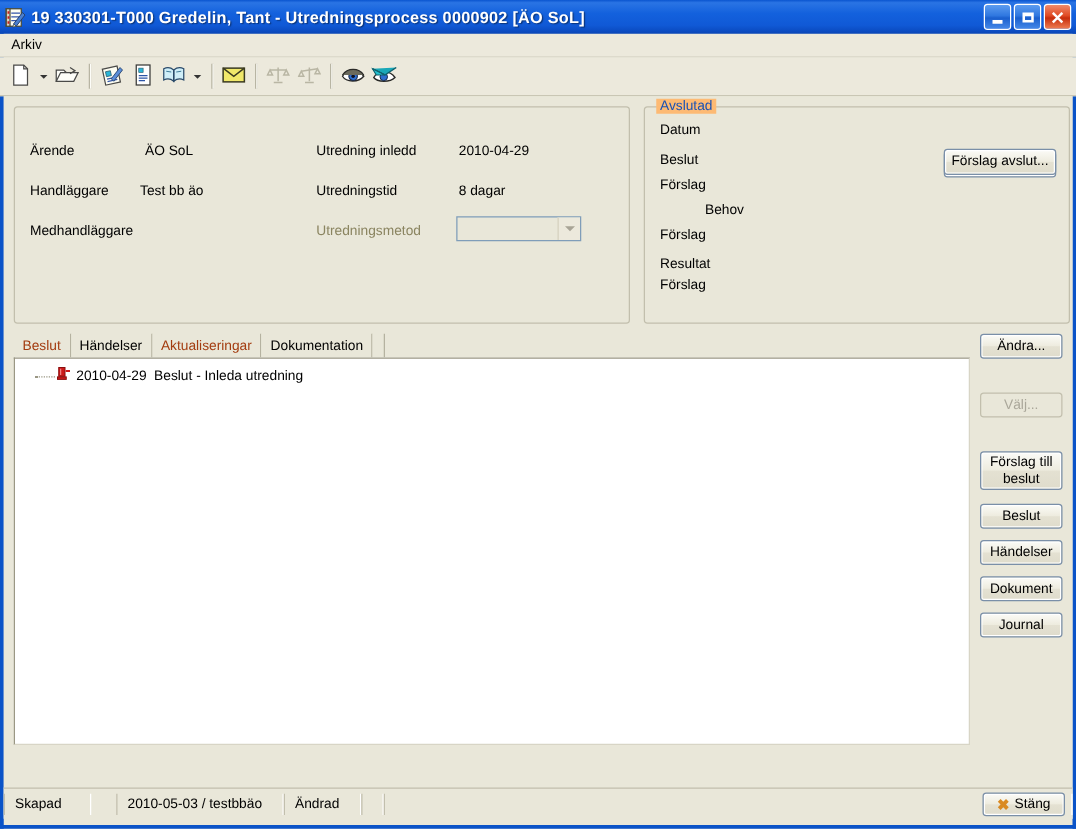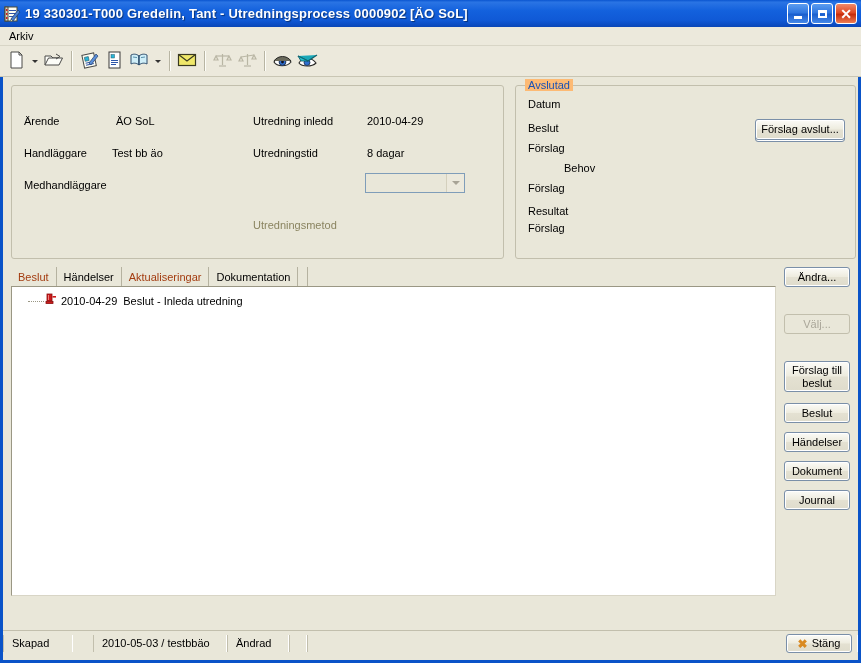--- a/index.html
+++ b/index.html
@@ -166,21 +166,21 @@
     font-size: 11px;
     color: #1a52b5;
   }
 
   .fld {
     position: absolute;
     font-size: 11px;
     color: #000;
     white-space: nowrap;
   }
-  .fld.dim { color: #8a8460; margin-top: 40px; }
+  .fld.dim { color: #8a8460; }
 
   .combo {
     position: absolute;
     width: 100px;
     height: 20px;
     background: #e9e7d9;
     border: 1px solid #7f9db9;
     box-sizing: border-box;
     display: flex;
   }

